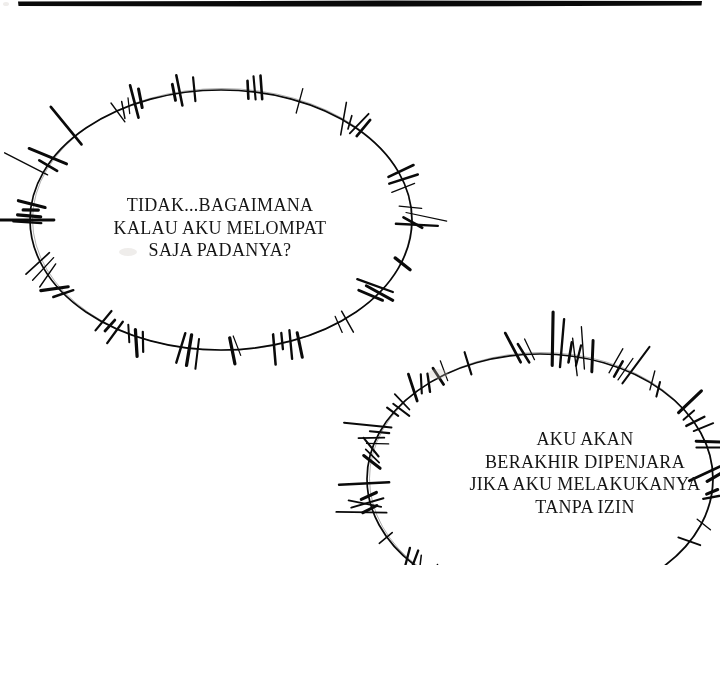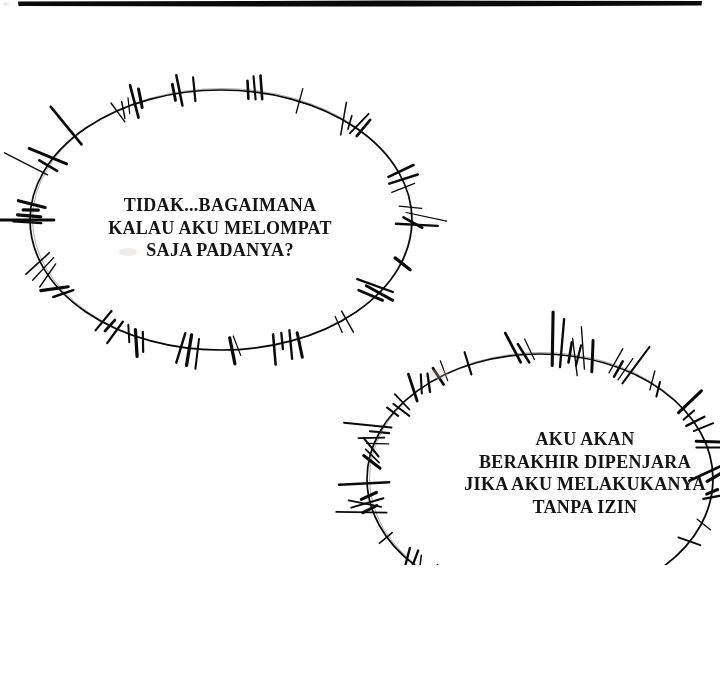--- a/index.html
+++ b/index.html
@@ -3,21 +3,20 @@
 <meta charset="utf-8">
 <style>
   html, body { margin: 0; padding: 0; background: #ffffff; }
   .page {
     position: relative;
     width: 720px;
     height: 565px;
     background: #ffffff;
     overflow: hidden;
     font-family: "Liberation Serif", "DejaVu Serif", serif;
-    font-weight: bold;
   }
   svg.art {
     position: absolute;
     left: 0; top: 0;
   }
   .bubble-text {
     position: absolute;
     transform: translate(-50%, -50%);
     text-align: center;
     white-space: pre-line;

